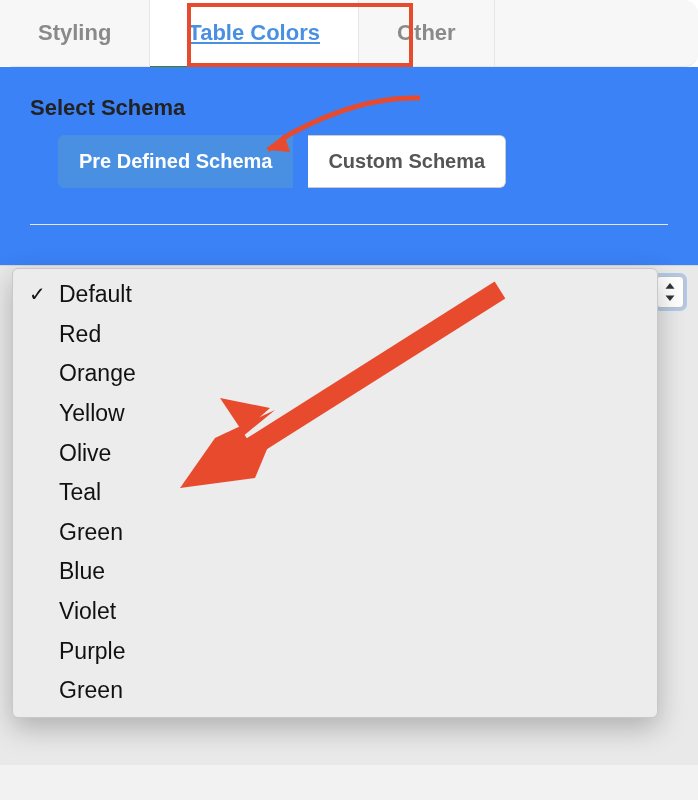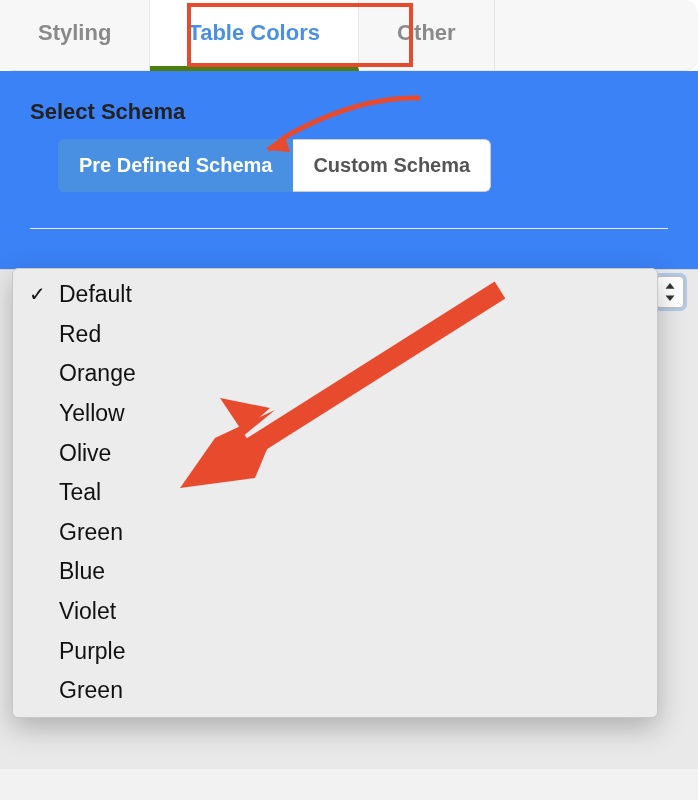--- a/index.html
+++ b/index.html
@@ -30,22 +30,23 @@
       font-size: 22px;
       font-weight: 600;
       color: #8a8a8a;
       cursor: pointer;
       border-right: 1px solid #e6e6e6;
       background: #f7f7f7;
     }
     .tab.active {
       background: #ffffff;
       color: #4a90e2;
-      border-bottom: 5px solid #4d7c0f;
+      border-bottom: 1px solid #4d7c0f;
       margin-bottom: -1px;
+      text-decoration: underline;
     }
     .tab-highlight {
       position: absolute;
       border: 4px solid #e84a2e;
       top: 3px;
       left: 187px;
       width: 226px;
       height: 64px;
       pointer-events: none;
       z-index: 5;
@@ -76,20 +77,21 @@
       color: #555;
     }
     .seg-btn:first-child {
       border-top-left-radius: 6px;
       border-bottom-left-radius: 6px;
     }
     .seg-btn:last-child {
       border-top-right-radius: 6px;
       border-bottom-right-radius: 6px;
       border-left: none;
+      margin-left: 15px;
     }
     .seg-btn.active {
       background: #4a90e2;
       color: #ffffff;
       border-color: #4a90e2;
     }
     .divider {
       border: none;
       border-top: 1px solid #e8e8e8;
       margin-top: 36px;

